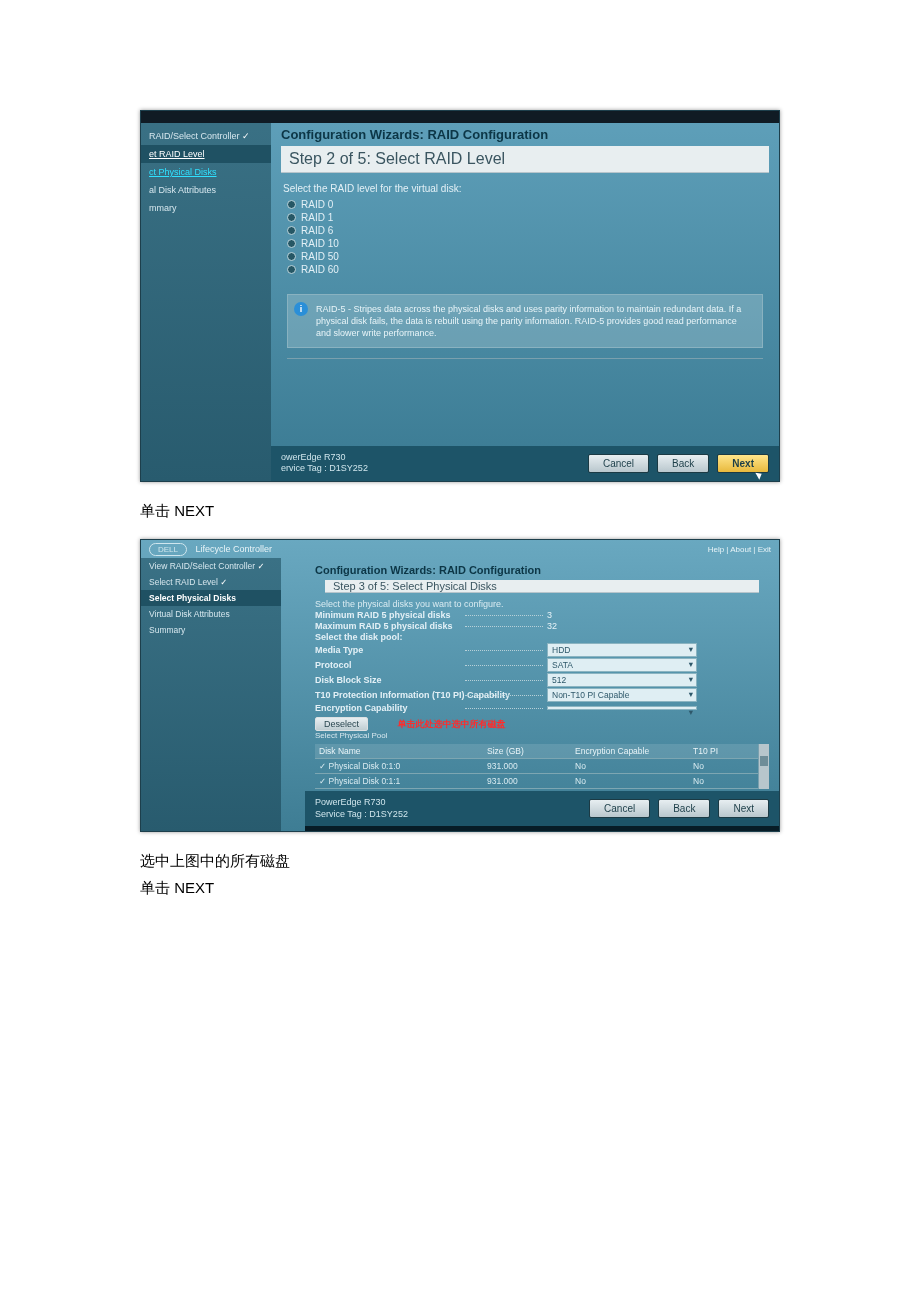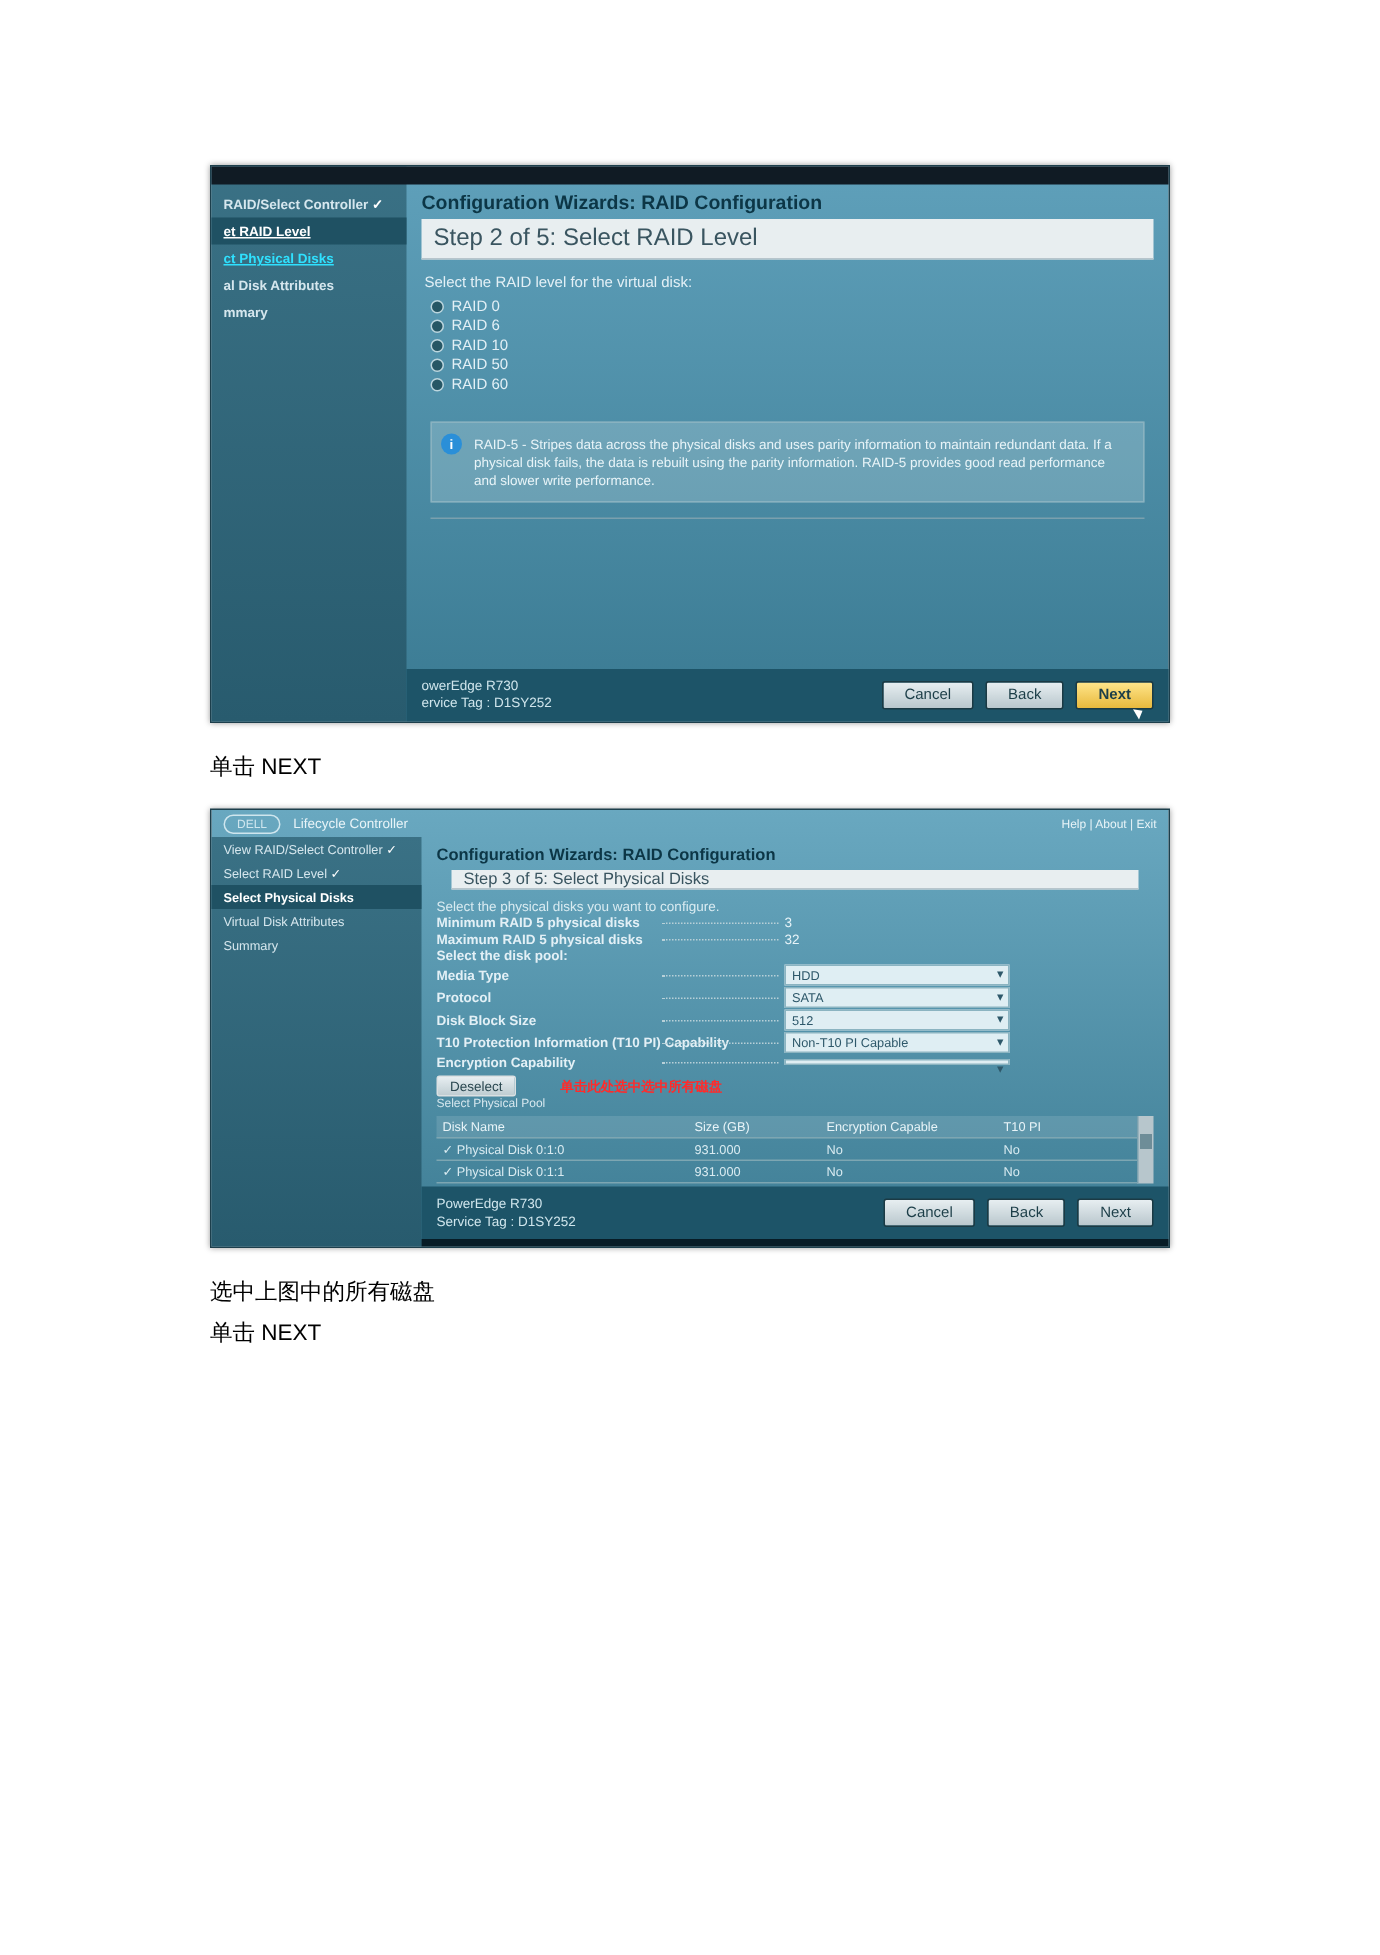--- a/index.html
+++ b/index.html
@@ -32,21 +32,21 @@
     position: absolute; left: 0; right: 0; top: 0; height: 12px;
     background: #101b24;
   }
   .ss1 .sidebar {
     width: 130px;
     padding-top: 16px;
     background: linear-gradient(180deg, #3a7185 0%, #285b6e 100%);
     color: #d6e7ee;
     font-size: 9px;
   }
-  .ss1 .sb-item { padding: 4px 8px; color: #d6e7ee; font-weight: bold; }
+  .ss1 .sb-item { padding: 4px 8px; color: #d6e7ee; }
   .ss1 .sb-item.done::after { content: " ✓"; color: #fff; }
   .ss1 .sb-item.link { color: #2fe1ff; text-decoration: underline; }
   .ss1 .sb-item.active { background: #1f5163; color: #fff; }
   .ss1 .main {
     flex: 1;
     display: flex;
     flex-direction: column;
     padding-top: 12px;
   }
   .ss1 h1 {
@@ -117,21 +117,21 @@
     color:#d9ebf1;
     position: relative;
   }
   .ss2 .hd {
     display:flex; align-items:center; justify-content:space-between;
     padding:4px 8px;
   }
   .ss2 .logo { border:1px solid #cfe6ee; border-radius:10px; padding:1px 8px; color:#cfe6ee; font-size:8px; }
   .ss2 .hdr-title { color:#e8f4f8; margin-left:6px; }
   .ss2 .hdr-links { color:#e8f4f8; font-size:8px; }
-  .ss2 .row { display:flex; }
+  .ss2 .row { display:flex;gap:24px; }
   .ss2 .sidebar {
     width:140px; background:linear-gradient(180deg,#3a7185,#285b6e);
     font-size:8.5px;
   }
   .ss2 .sb-item { padding:3px 8px; color:#d6e7ee; }
   .ss2 .sb-item.done::after { content:" ✓"; color:#fff; }
   .ss2 .sb-item.active { background:#1f5163; color:#fff; font-weight:bold; }
   .ss2 .main { flex:1; display:flex; flex-direction:column; }
   .ss2 h2 { margin:6px 10px 2px; font-size:11px; color:#0c3646; font-weight:bold; }
   .ss2 .step {
@@ -205,20 +205,21 @@
         <div class="sb-item">mmary</div>
       </div>
 
       <div class="main">
         <h1>Configuration Wizards: RAID Configuration</h1>
         <div class="step">Step 2 of 5: Select RAID Level</div>
 
         <div class="body">
           <div class="lbl">Select the RAID level for the virtual disk:</div>
           <div class="radio">RAID 0</div>
+          <div class="radio">RAID 1</div>
           <div class="radio">RAID 6</div>
           <div class="radio">RAID 10</div>
           <div class="radio">RAID 50</div>
           <div class="radio">RAID 60</div>
 
           <div class="info">
             <span class="info-icon">i</span>
             <span>RAID-5 - Stripes data across the physical disks and uses parity information to maintain redundant data. If a physical disk fails, the data is rebuilt using the parity information. RAID-5 provides good read performance and slower write performance.</span>
           </div>
           <div class="hr"></div>

